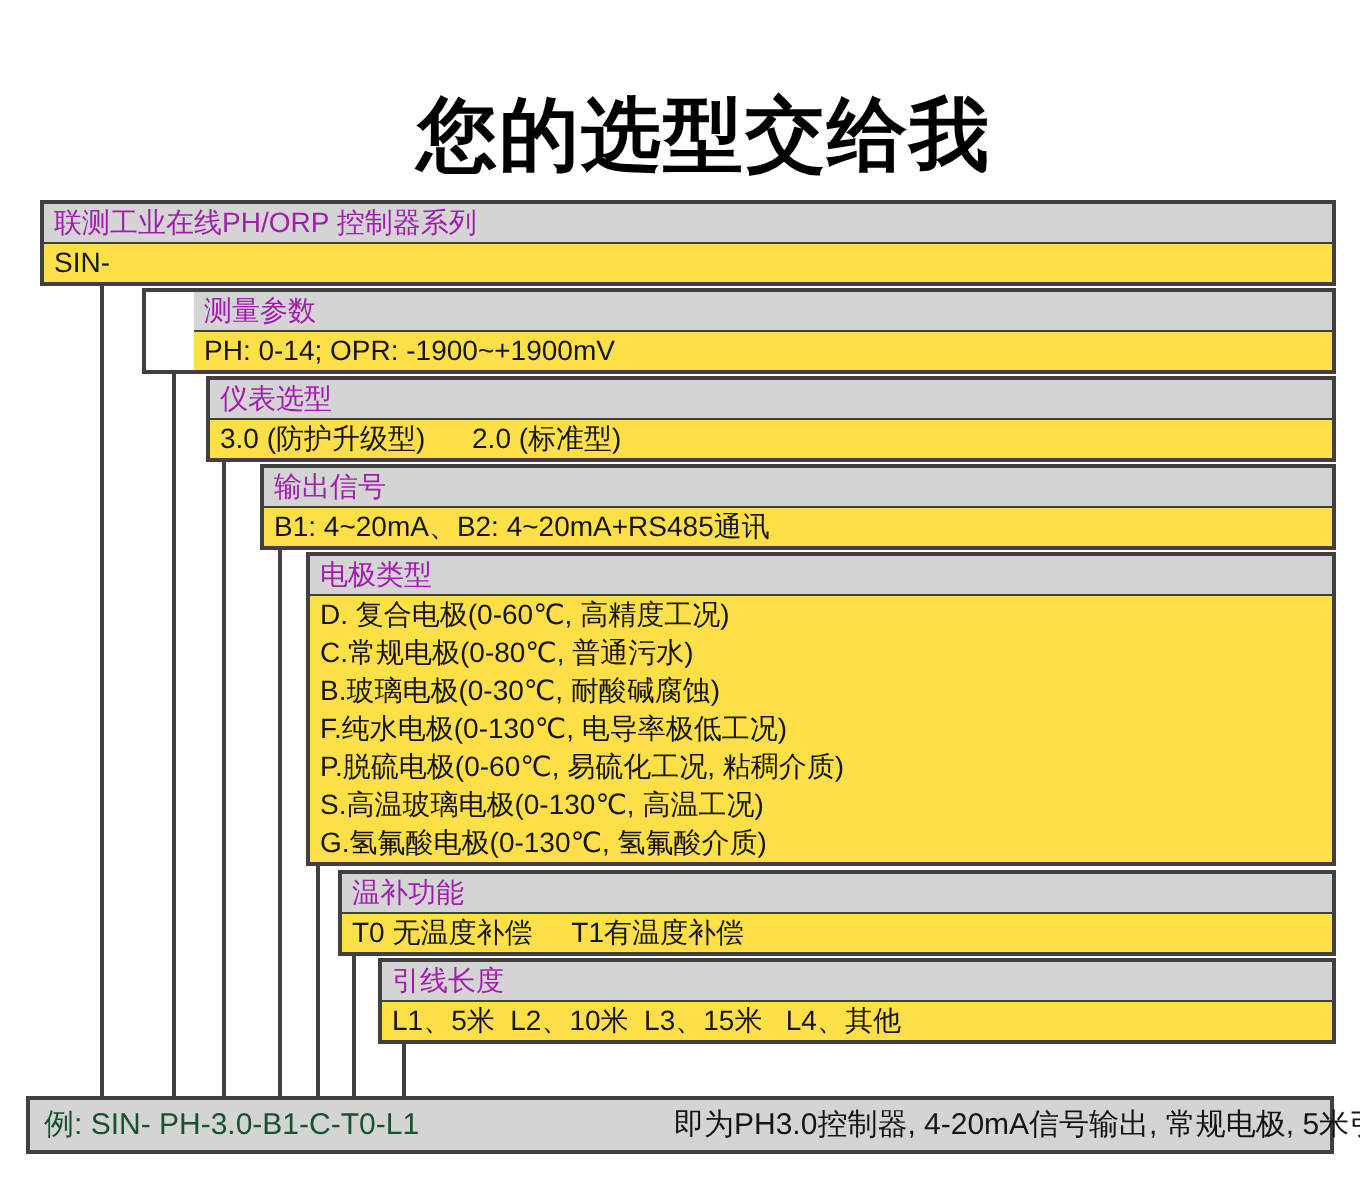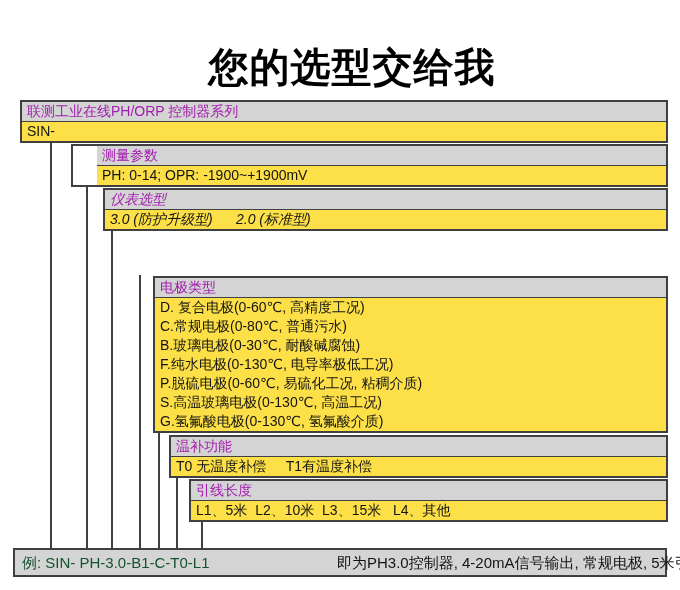--- a/index.html
+++ b/index.html
@@ -41,21 +41,21 @@
     font-size:15px;white-space:pre;color:#14532d;
   }
   .bar .meaning{
     position:absolute;left:322px;top:0;height:25px;line-height:25px;
     font-size:15px;white-space:pre;color:#141414;
   }
 
   
   #b0{left:20px;top:100px;}
   #b1{left:71px;top:144px;padding-left:24px;}
-  #b2{left:103px;top:188px;font-style:italic;}
+  #b2{left:103px;top:188px;}
   #b3{left:130px;top:232px;}
   #b4{left:153px;top:276px;}
   #b5{left:169px;top:435px;}
   #b6{left:189px;top:479px;}
 </style>
 </head>
 <body>
 
 <div class="stage">
 
@@ -69,20 +69,24 @@
   <div class="box" id="b1">
     <div class="hdr">测量参数</div>
     <div class="opt">PH: 0-14; OPR: -1900~+1900mV</div>
   </div>
 
   <div class="box" id="b2">
     <div class="hdr">仪表选型</div>
     <div class="opt">3.0 (防护升级型)      2.0 (标准型)</div>
   </div>
 
+  <div class="box" id="b3">
+    <div class="hdr">输出信号</div>
+    <div class="opt">B1: 4~20mA、B2: 4~20mA+RS485通讯</div>
+  </div>
 
   <div class="box" id="b4">
     <div class="hdr">电极类型</div>
     <div class="opt">D. 复合电极(0-60℃, 高精度工况)</div>
     <div class="opt">C.常规电极(0-80℃, 普通污水)</div>
     <div class="opt">B.玻璃电极(0-30℃, 耐酸碱腐蚀)</div>
     <div class="opt">F.纯水电极(0-130℃, 电导率极低工况)</div>
     <div class="opt">P.脱硫电极(0-60℃, 易硫化工况, 粘稠介质)</div>
     <div class="opt">S.高温玻璃电极(0-130℃, 高温工况)</div>
     <div class="opt">G.氢氟酸电极(0-130℃, 氢氟酸介质)</div>

